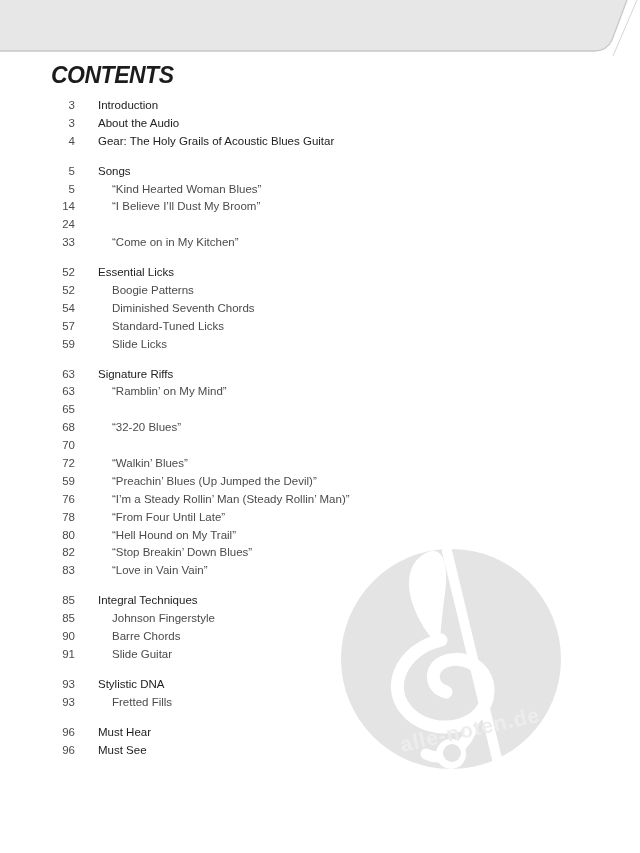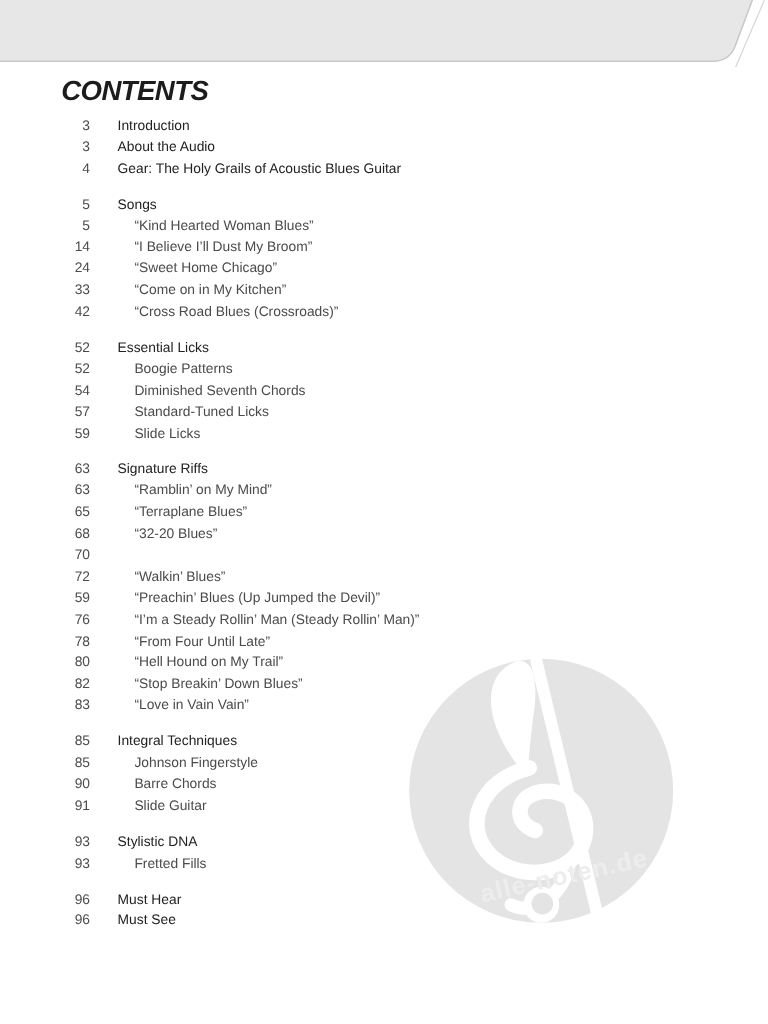--- a/index.html
+++ b/index.html
@@ -111,30 +111,25 @@
         <div class="toc-row">
           <span class="toc-num">5</span>
           <span class="toc-title lvl1">“Kind Hearted Woman Blues”</span>
         </div>
         <div class="toc-row">
           <span class="toc-num">14</span>
           <span class="toc-title lvl1">“I Believe I’ll Dust My Broom”</span>
         </div>
         <div class="toc-row">
           <span class="toc-num">24</span>
-          <span class="toc-title lvl1">“Sweet Home Chicago”</span>
         </div>
         <div class="toc-row">
           <span class="toc-num">33</span>
           <span class="toc-title lvl1">“Come on in My Kitchen”</span>
         </div>
-        <div class="toc-row">
-          <span class="toc-num">42</span>
-          <span class="toc-title lvl1">“Cross Road Blues (Crossroads)”</span>
-        </div>
       </div>
       <div class="toc-group">
         <div class="toc-row">
           <span class="toc-num">52</span>
           <span class="toc-title lvl0 bold">Essential Licks</span>
         </div>
         <div class="toc-row">
           <span class="toc-num">52</span>
           <span class="toc-title lvl1">Boogie Patterns</span>
         </div>
@@ -155,21 +150,20 @@
         <div class="toc-row">
           <span class="toc-num">63</span>
           <span class="toc-title lvl0 bold">Signature Riffs</span>
         </div>
         <div class="toc-row">
           <span class="toc-num">63</span>
           <span class="toc-title lvl1">“Ramblin’ on My Mind”</span>
         </div>
         <div class="toc-row">
           <span class="toc-num">65</span>
-          <span class="toc-title lvl1">“Terraplane Blues”</span>
         </div>
         <div class="toc-row">
           <span class="toc-num">68</span>
           <span class="toc-title lvl1">“32-20 Blues”</span>
         </div>
         <div class="toc-row">
           <span class="toc-num">70</span>
         </div>
         <div class="toc-row">
           <span class="toc-num">72</span>

